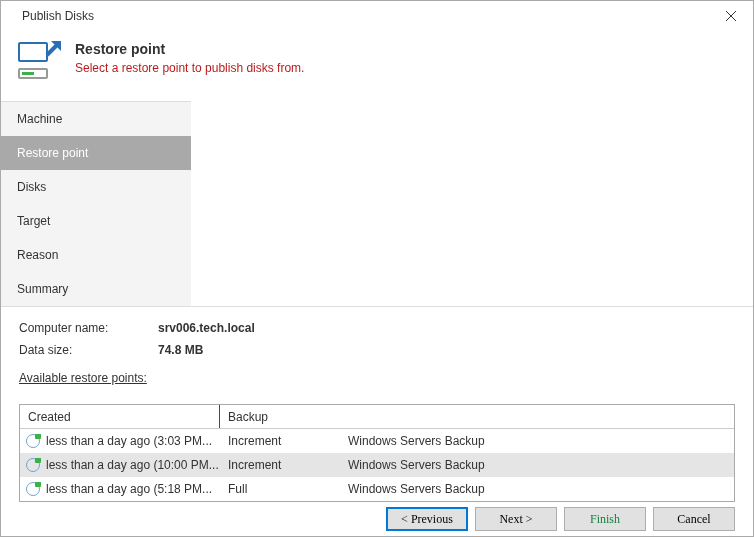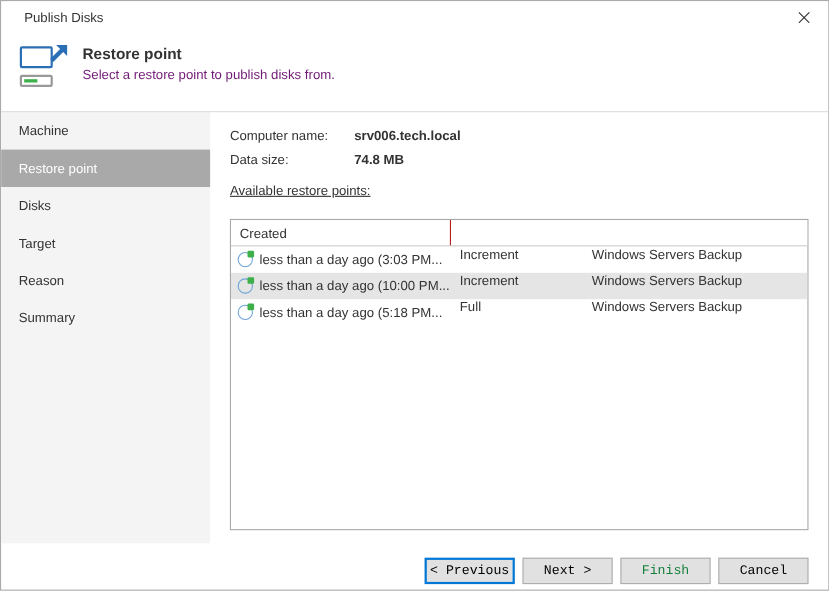--- a/index.html
+++ b/index.html
@@ -5,48 +5,48 @@
 * { box-sizing: border-box; margin: 0; padding: 0; }
 body { font-family: "Segoe UI", Tahoma, sans-serif; font-size: 12px; color: #333; background: #fff; width: 754px; height: 537px; border: 1px solid #aaa; position: relative; }
 .titlebar { height: 30px; display: flex; align-items: center; padding-left: 21px; }
 .titlebar-title { font-size: 12px; }
 .close-btn { position: absolute; right: 0; top: 0; width: 45px; height: 30px; display: flex; align-items: center; justify-content: center; cursor: pointer; }
 .close-btn svg { width: 10px; height: 10px; }
 .header { display: flex; padding: 8px 14px 14px 14px; }
 .header-icon { width: 48px; height: 48px; margin-right: 12px; position: relative; }
 .header-text { padding-top: 2px; }
 .header-title { font-size: 14px; font-weight: 600; margin-bottom: 4px; }
-.header-desc { font-size: 12px; color: #701a75; }
-.body { display: flex; height: 393px; }
+.header-desc { font-size: 12px; color: #b91c1c; }
+.body { display: flex; height: 393px; flex-direction: column; }
 .sidebar { width: 190px; background: #f4f4f4; border-top: 1px solid #ddd; }
 .sidebar-item { padding: 10px 16px; cursor: pointer; color: #333; }
 .sidebar-item.active { background: #a9a9a9; color: #fff; }
 .main { flex: 1; padding: 14px 18px 12px 18px; border-top: 1px solid #ddd; display: flex; flex-direction: column; }
-.info-row { margin-bottom: 8px; display: flex; }
+.info-row { margin-bottom: 8px; display: flex; gap: 26px; }
 .info-label { width: 100px; }
 .info-value { font-weight: 600; margin-left: 13px; }
 .avail-label { margin-top: 6px; margin-bottom: 19px; text-decoration: underline; }
 .table-wrap { border: 1px solid #a9a9a9; flex: 1; overflow: hidden; background: #fff; }
 .table-header { display: flex; border-bottom: 1px solid #ccc; background: #fff; height: 24px; align-items: center; }
 .th { padding: 0 8px; font-size: 12px; border-right: 1px solid #b91c1c; height: 100%; display: flex; align-items: center; }
 .col-created { width: 200px; }
 .col-type { width: 120px; }
 .col-backup { flex: 1; border-right: none; }
 .table-body { }
-.tr { display: flex; height: 24px; cursor: pointer; }
+.tr { display: flex; height: 24px; align-items: center; cursor: pointer; }
 .tr.selected { background: #e5e5e5; }
 .td { padding: 0 8px; font-size: 12px; white-space: nowrap; overflow: hidden; text-overflow: ellipsis; }
 .td.col-created { display: flex; align-items: center; padding-left: 6px; }
 .rp-icon { width: 14px; height: 14px; margin-right: 6px; flex-shrink: 0; position: relative; }
 .rp-icon-incr { border: 1.5px solid #6ea5d8; border-radius: 50%; }
 .rp-icon-incr::after { content: ""; position: absolute; right: -2px; top: -2px; width: 6px; height: 6px; background: #3eb049; border-radius: 1px; }
 .rp-icon-full { border: 1.5px solid #6ea5d8; border-radius: 50%; }
 .rp-icon-full::after { content: ""; position: absolute; right: -2px; top: -2px; width: 6px; height: 6px; background: #3eb049; border-radius: 1px; }
 .footer { display: flex; justify-content: flex-end; padding: 12px 18px; gap: 7px; border-top: 1px solid #fff; }
-.btn { min-width: 82px; height: 24px; border: 1px solid #adadad; background: #e1e1e1; font-size: 12px; cursor: pointer; font-family: Liberation Mono, monospace; }
+.btn { min-width: 82px; height: 24px; border: 1px solid #adadad; background: #e1e1e1; font-size: 12px; cursor: pointer; font-family: Liberation Serif, serif; }
 .btn.default { border: 2px solid #0078d7; background: #e1e1e1; }
 .btn:disabled { color: #15803d; cursor: default; }
 </style>
 </head>
 <body>
 
 <div class="titlebar">
   <span class="titlebar-title">Publish Disks</span>
   <div class="close-btn">
     <svg viewBox="0 0 10 10">
@@ -89,20 +89,21 @@
     </div>
     <div class="info-row">
       <span class="info-label">Data size:</span>
       <span class="info-value">74.8 MB</span>
     </div>
     <div class="avail-label">Available restore points:</div>
 
     <div class="table-wrap">
       <div class="table-header">
         <div class="th col-created">Created</div>
+        <div class="th col-backup">Backup</div>
       </div>
       <div class="table-body">
         <div class="tr">
           <div class="td col-created">
             <span class="rp-icon rp-icon-incr"></span>
             <span>less than a day ago (3:03 PM...</span>
           </div>
           <div class="td col-type">Increment</div>
           <div class="td col-backup">Windows Servers Backup</div>
         </div>

